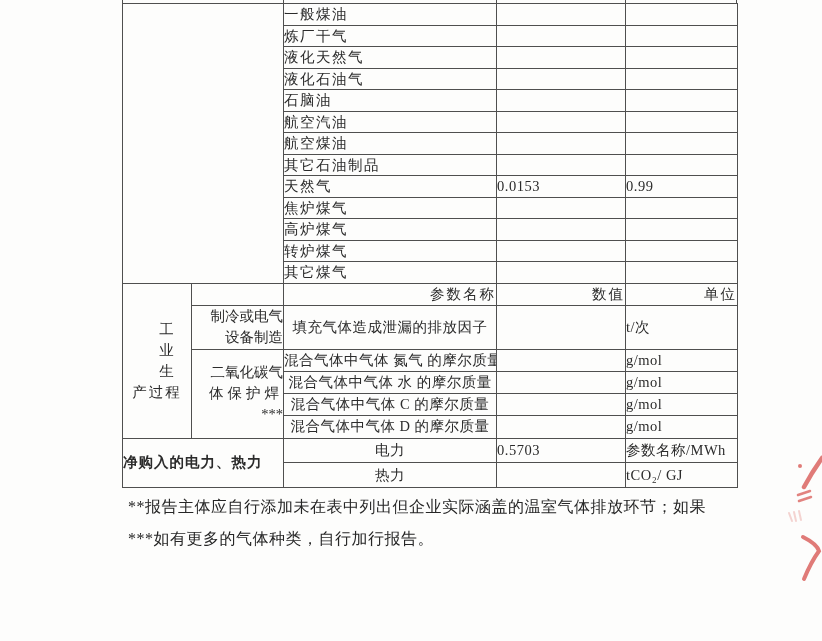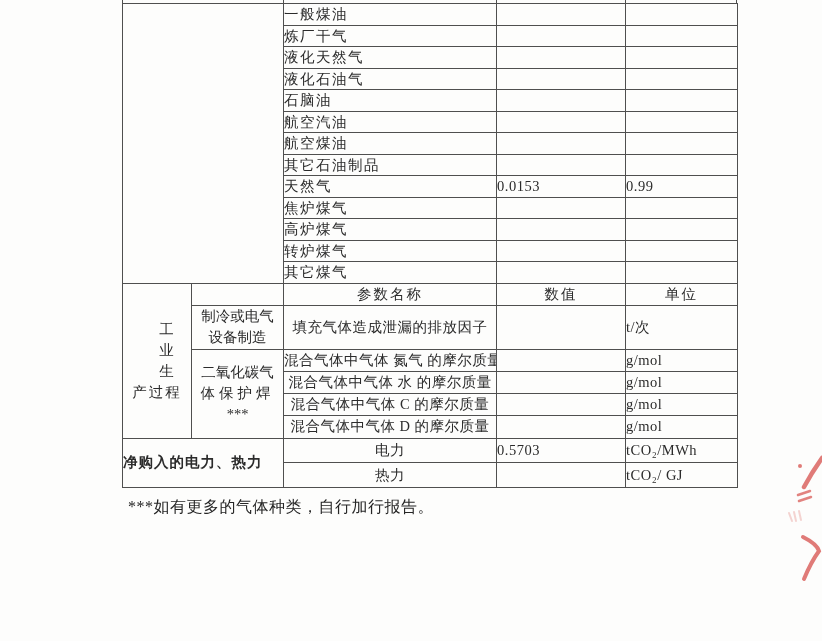--- a/index.html
+++ b/index.html
@@ -14,25 +14,25 @@
     border-collapse:collapse;table-layout:fixed;
   }
   .doc-table td{
     border:1px solid #4f4f4f;padding:0;vertical-align:middle;
     font-size:14.5px;line-height:1.25;
   }
   .empty-left{border-top:none;}
   .fuelname{text-align:left;padding-left:6px;letter-spacing:1.5px;font-size:14px;white-space:nowrap;overflow:hidden;}
   .pname{text-align:center;padding-left:6px;letter-spacing:0.5px;font-size:14.5px;white-space:nowrap;overflow:hidden;}
   .val,.unit{font-size:14.5px;letter-spacing:0.5px;}
-  .hdr{text-align:center;font-size:15px;letter-spacing:2px;}
+  .hdr{text-align:right;font-size:15px;letter-spacing:2px;}
   .cat{text-align:center;font-size:15px;}
   .cat .ln1{display:block;letter-spacing:7px;line-height:21px;margin-left:26px;}
   .cat .ln2{display:block;letter-spacing:2px;line-height:21px;}
-  .sub{text-align:center;padding-left:7px;font-size:15px;}
+  .sub{text-align:right;padding-left:7px;font-size:15px;}
   .sub span{display:block;line-height:21px;}
   .sub .sp{letter-spacing:4px;}
   .catb{text-align:left;padding-left:12px;font-size:15px;letter-spacing:1px;white-space:nowrap;font-weight:bold;}
   .r-fuel{height:21.5px;}
   .r-hdr{height:22px;}
   .r-big{height:44px;}
   .r-p{height:22px;}
   .r-plast{height:23px;}
   .r-pw{height:24.5px;}
   
@@ -176,31 +176,32 @@
       <tr class="r-plast">
         <td class="pname">混合气体中气体 D 的摩尔质量</td>
         <td class="val"></td>
         <td class="unit">g/mol</td>
       </tr>
 
       <tr class="r-pw">
         <td class="catb" colspan="2" rowspan="2">净购入的电力、热力</td>
         <td class="pname">电力</td>
         <td class="val">0.5703</td>
-        <td class="unit">tCO₂/MWh</td>
+        <td class="unit">参数名称/MWh</td>
       </tr>
       <tr class="r-pw">
         <td class="pname">热力</td>
         <td class="val"></td>
         <td class="unit">tCO₂/ GJ</td>
       </tr>
     </tbody>
   </table>
 
   <div class="footnotes">
+    <div class="fn-line">**报告主体应自行添加未在表中列出但企业实际涵盖的温室气体排放环节；如果</div>
     <div class="fn-line">***如有更多的气体种类，自行加行报告。</div>
   </div>
 
   <svg class="stamp" viewBox="0 0 52 160">
     <path d="M52,18 Q42,32 34,47" fill="none" stroke-width="4.5" stroke-linecap="round" opacity="0.8" stroke="#d85a56"></path>
     <circle cx="30" cy="26" r="2" opacity="0.8" fill="#d85a56"></circle>
     <path d="M28,55 L40,51 M29,61 L41,57" fill="none" stroke-width="2.5" stroke-linecap="round" opacity="0.75" stroke="#d85a56"></path>
     <path d="M19,73 l3,8 M24,72 l2,9 M29,71 l2,9" fill="none" stroke-width="2" stroke-linecap="round" opacity="0.45" stroke="#e8a09c"></path>
     <path d="M33,97 Q47,104 49,111 Q41,122 34,139" fill="none" stroke-width="4" stroke-linecap="round" opacity="0.8" stroke="#d85a56"></path>
   </svg>

